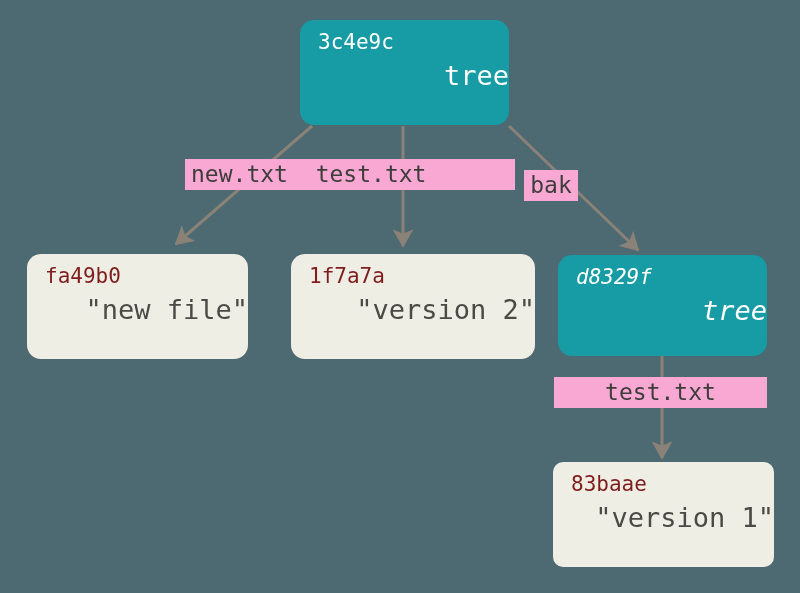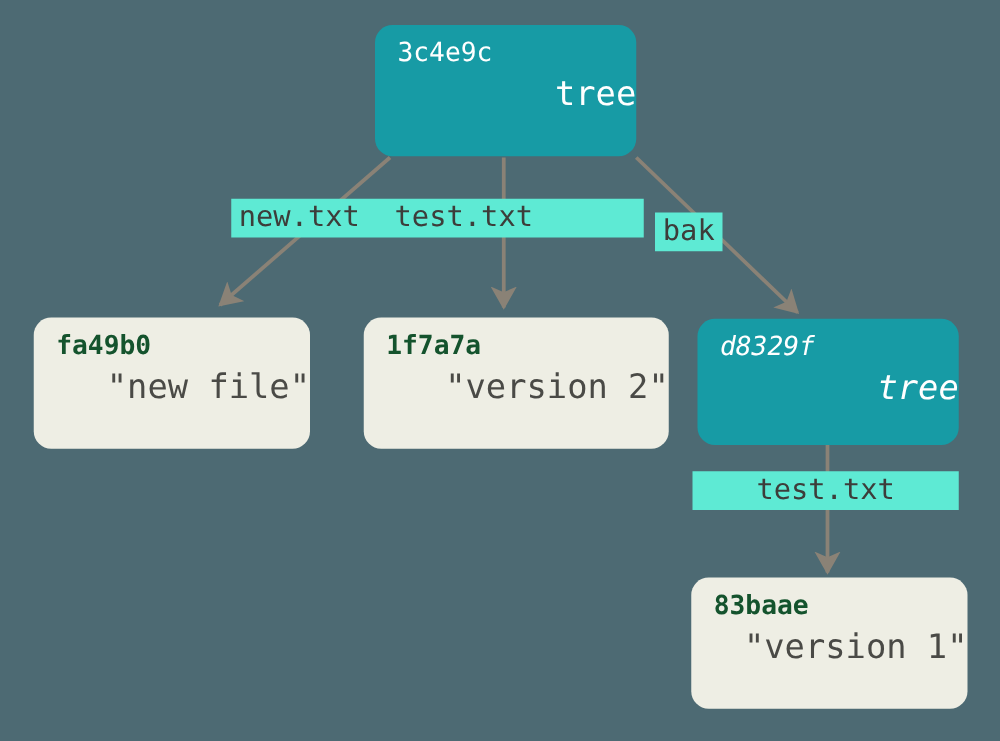--- a/index.html
+++ b/index.html
@@ -43,36 +43,36 @@
   .node-hash {
     position: absolute;
     left: 18px;
     top: 12px;
     font-size: 21px;
     line-height: 20px;
     letter-spacing: 0px;
     white-space: nowrap;
   }
   .node-tree .node-hash { color: #ffffff; }
-  .node-blob .node-hash { color: #14532d; font-weight: bold; }
+  .node-blob .node-hash { color: #7f1d1d; }
   .node-title {
     position: absolute;
     left: 0;
     right: 0;
     top: 40px;
     text-align: right;
     font-size: 27px;
     line-height: 32px;
     white-space: nowrap;
   }
   .node-tree .node-title { color: #ffffff; }
   .node-blob .node-title { color: #4a4a46; }
   .edge-label {
     position: absolute;
-    background: #5eead4;
+    background: #f9a8d4;
     color: #3d3d3a;
     font-size: 23px;
     line-height: 31px;
     height: 31px;
     white-space: pre;
     box-sizing: border-box;
     display: flex;
     align-items: center;
     justify-content: center;
   }
@@ -129,18 +129,18 @@
 
   <div class="node node-tree" style="left:558px; top:255px; width:209px; height:101px;font-style:italic;">
     <div class="node-hash">d8329f</div>
     <div class="node-title">tree</div>
   </div>
 
   <div class="edge-label" style="left:554px; top:377px; width:213px;">
     <span>test.txt</span>
   </div>
 
-  <div class="node node-blob" style="left:553px; top:462px; width:221px; height:105px;">
+  <div class="node node-blob" style="left:553px; top:462px; width:221px; height:105px;border-radius:10px;">
     <div class="node-hash">83baae</div>
     <div class="node-title">"version 1"</div>
   </div>
 
 </div>
 
 </body></html>

